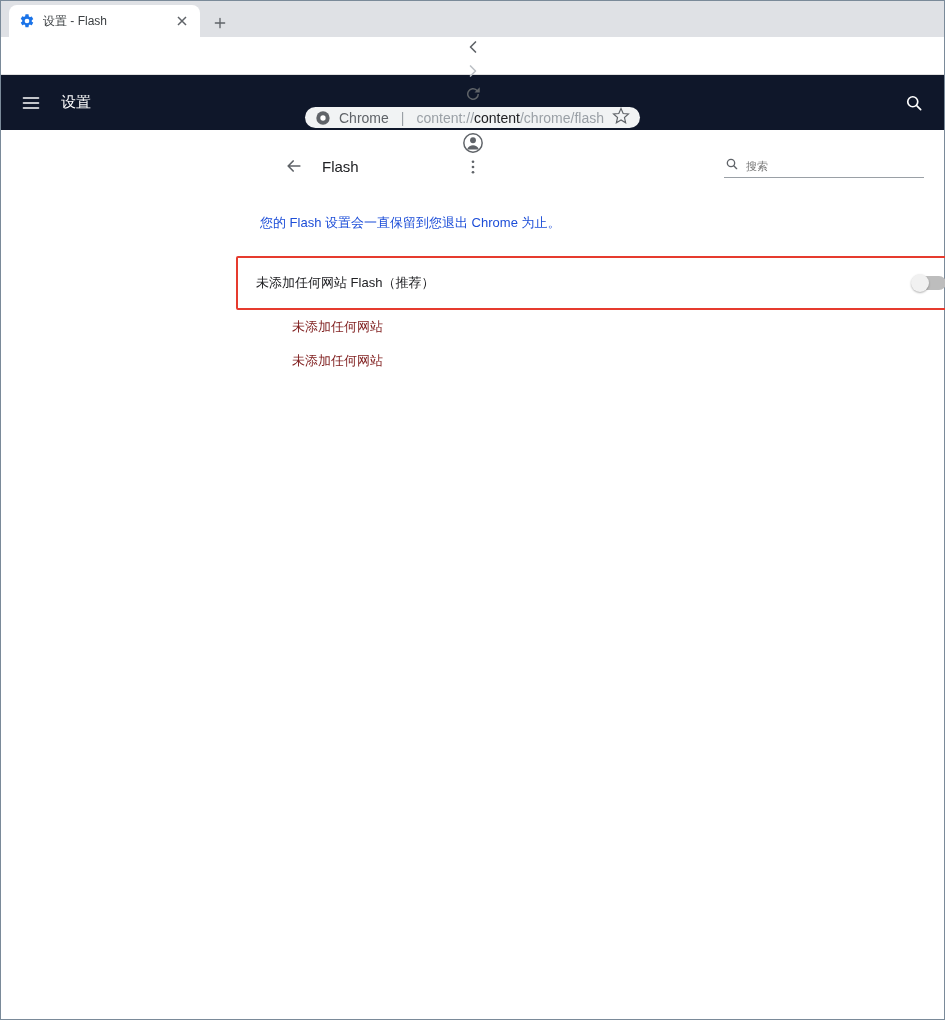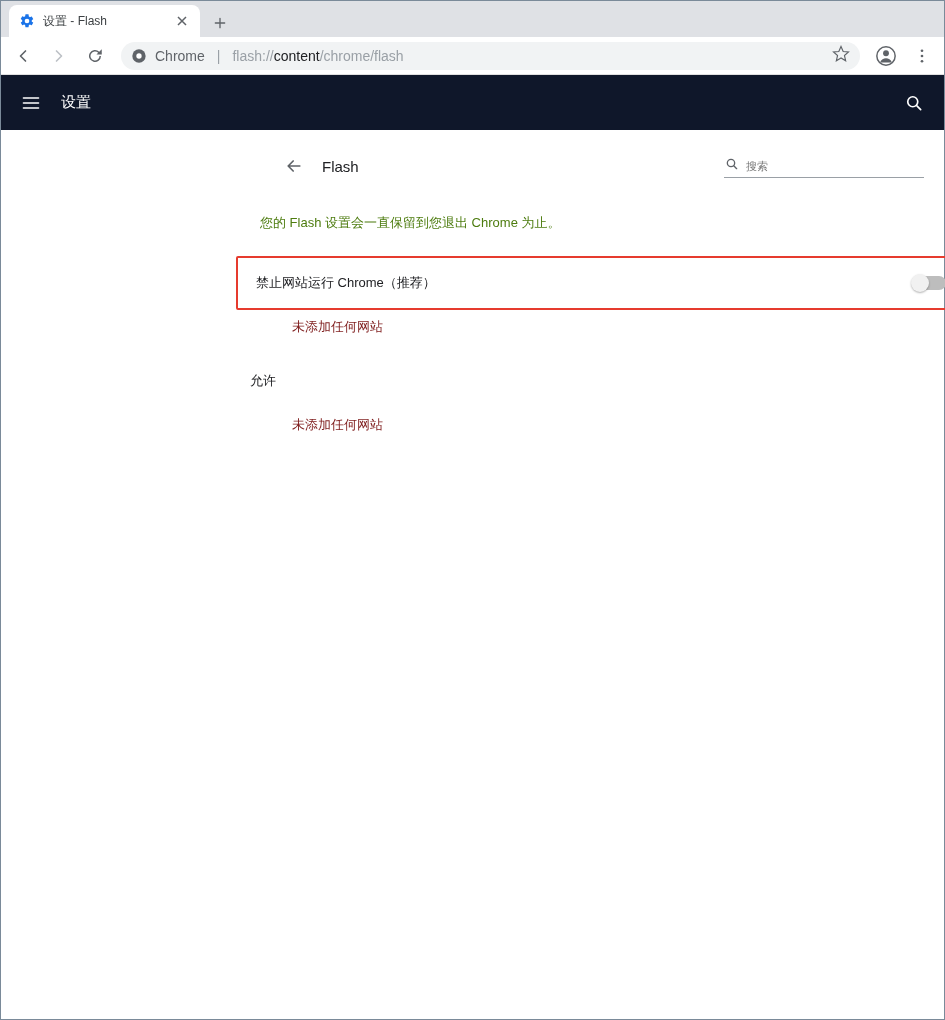--- a/index.html
+++ b/index.html
@@ -11,21 +11,21 @@
   .win-controls .wc:first-child { border-left:none; }
   .win-controls svg { width: 12px; height: 12px; }
   
   .tab-strip { height: 36px; background: #dfe1e5; display:flex; align-items:flex-end; padding-left:8px; position:relative; }
   .tab { background:#fff; height:32px; width:191px; border-radius:8px 8px 0 0; display:flex; align-items:center; padding:0 10px; gap:8px; position:relative; }
   .tab .tab-title { flex:1; font-size:12px; color:#3c4043; white-space:nowrap; overflow:hidden; }
   .tab .tab-close { width:16px; height:16px; display:flex; align-items:center; justify-content:center; color:#5f6368; cursor:pointer; }
   .newtab { width:28px; height:28px; display:flex; align-items:center; justify-content:center; margin-left:6px; color:#5f6368; cursor:pointer; }
   .tab-favicon { width:16px; height:16px; display:flex; align-items:center; justify-content:center; }
   
-  .toolbar { height:38px; background:#fff; border-bottom:1px solid #e0e0e0; display:flex; align-items:center; padding:0 6px; gap:4px; }
+  .toolbar { height:38px; background:#fff; border-bottom:1px solid #e0e0e0; display:flex; align-items:center; padding:0 6px; gap:4px;flex-direction:column; }
   .tb-icon { width:32px; height:32px; display:flex; align-items:center; justify-content:center; color:#5f6368; border-radius:50%; }
   .tb-icon.disabled { color:#bdc1c6; }
   .omnibox { flex:1; height:28px; background:#f1f3f4; border-radius:14px; display:flex; align-items:center; padding:0 10px; gap:8px; margin:0 6px; }
   .omnibox .scheme-badge { width:16px; height:16px; display:flex; align-items:center; justify-content:center; }
   .omnibox .origin { color:#5f6368; font-size:14px; }
   .omnibox .sep { color:#9aa0a6; font-size:14px; padding:0 4px; }
   .omnibox .url { font-size:14px; color:#202124; }
   .omnibox .url .gray { color:#9aa0a6; }
   .omnibox .star { margin-left:auto; color:#5f6368; }
   
@@ -35,21 +35,21 @@
   .app-header .search-btn { margin-left:auto; width:24px; height:24px; display:flex; align-items:center; justify-content:center; cursor:pointer; }
   
   .content-wrap { display:flex; justify-content:flex-end; padding-top:0; background:#fff; height:calc(100% - 36px - 38px - 55px); }
   .panel { width:680px; padding:24px 0 0 0; }
   .panel-header { display:flex; align-items:center; padding:0 20px 18px 20px; }
   .back-btn { width:20px; height:20px; display:flex; align-items:center; justify-content:center; color:#5f6368; margin-right:18px; cursor:pointer;}
   .panel-title { font-size:15px; color:#202124; font-weight:500; }
   .search-field { margin-left:auto; display:flex; align-items:center; border-bottom:1px solid #9aa0a6; width:200px; padding:2px 0; gap:6px; }
   .search-field input { border:none; outline:none; background:transparent; font-size:11px; color:#5f6368; width:100%; }
   .search-field .sicon { color:#5f6368; }
-  .desc { padding:18px 18px 24px 10px; font-size:13px; color:#4d7c0f; margin-left:-14px; }
+  .desc { padding:18px 18px 24px 10px; font-size:13px; color:#1d4ed8; margin-left:-14px; }
   .toggle-row { display:flex; align-items:center; padding:16px 18px; border:2px solid #e63b2e; border-radius:2px; margin:0 -22px 0 -28px; }
   .toggle-row .label { font-size:13px; }
   .toggle { width:34px; height:14px; background:#bdbdbd; border-radius:7px; position:relative; margin-left:auto; }
   .toggle .knob { width:18px; height:18px; background:#f1f1f1; border-radius:50%; position:absolute; top:-2px; left:-1px; box-shadow:0 1px 2px rgba(0,0,0,0.3); }
   .section-title { font-size:13px; color:#202124; padding:28px 0 18px 0; margin-left:-14px; }
   .empty { font-size:13px; color:#7f1d1d; padding:8px 0 8px 28px; }
 </style>
 </head>
 <body>
 
@@ -113,21 +113,21 @@
     <div class="omnibox">
       <span class="scheme-badge">
         <svg viewBox="0 0 24 24" width="16" height="16">
             <circle cx="12" cy="12" r="10" fill="#5f6368"></circle>
             <circle cx="12" cy="12" r="4" fill="#fff"></circle>
           </svg>
       </span>
       <span class="origin">Chrome</span>
       <span class="sep">|</span>
       <span class="url">
-        <span class="gray">flash://</span><span>content</span><span class="gray">/chrome/flash</span>
+        <span class="gray">content://</span><span>content</span><span class="gray">/chrome/flash</span>
       </span>
       <span class="star">
         <svg viewBox="0 0 24 24" width="18" height="18">
             <path d="M12 17.3l-6.2 3.7 1.6-7L2 9.3l7.1-.6L12 2l2.9 6.7 7.1.6-5.4 4.7 1.6 7z" fill="none" stroke="#5f6368" stroke-width="1.5"></path>
           </svg>
       </span>
     </div>
     <div class="tb-icon">
       <svg viewBox="0 0 24 24" width="22" height="22">
           <circle cx="12" cy="12" r="10" fill="none" stroke="#5f6368" stroke-width="1.6"></circle>
@@ -175,26 +175,25 @@
                 <path d="M15 15 L19 19" stroke="#5f6368" stroke-width="2" stroke-linecap="round"></path>
               </svg>
           </span>
           <input type="text" placeholder="搜索" style="">
         </div>
       </div>
 
       <div class="desc">您的 Flash 设置会一直保留到您退出 Chrome 为止。</div>
 
       <div class="toggle-row">
-        <span class="label">禁止网站运行 Chrome（推荐）</span>
+        <span class="label">未添加任何网站 Flash（推荐）</span>
         <div class="toggle">
           <div class="knob"></div>
         </div>
       </div>
 
       <div class="empty">未添加任何网站</div>
 
-      <div class="section-title">允许</div>
       <div class="empty">未添加任何网站</div>
     </div>
   </div>
 
 </div>
 
 </body></html>

